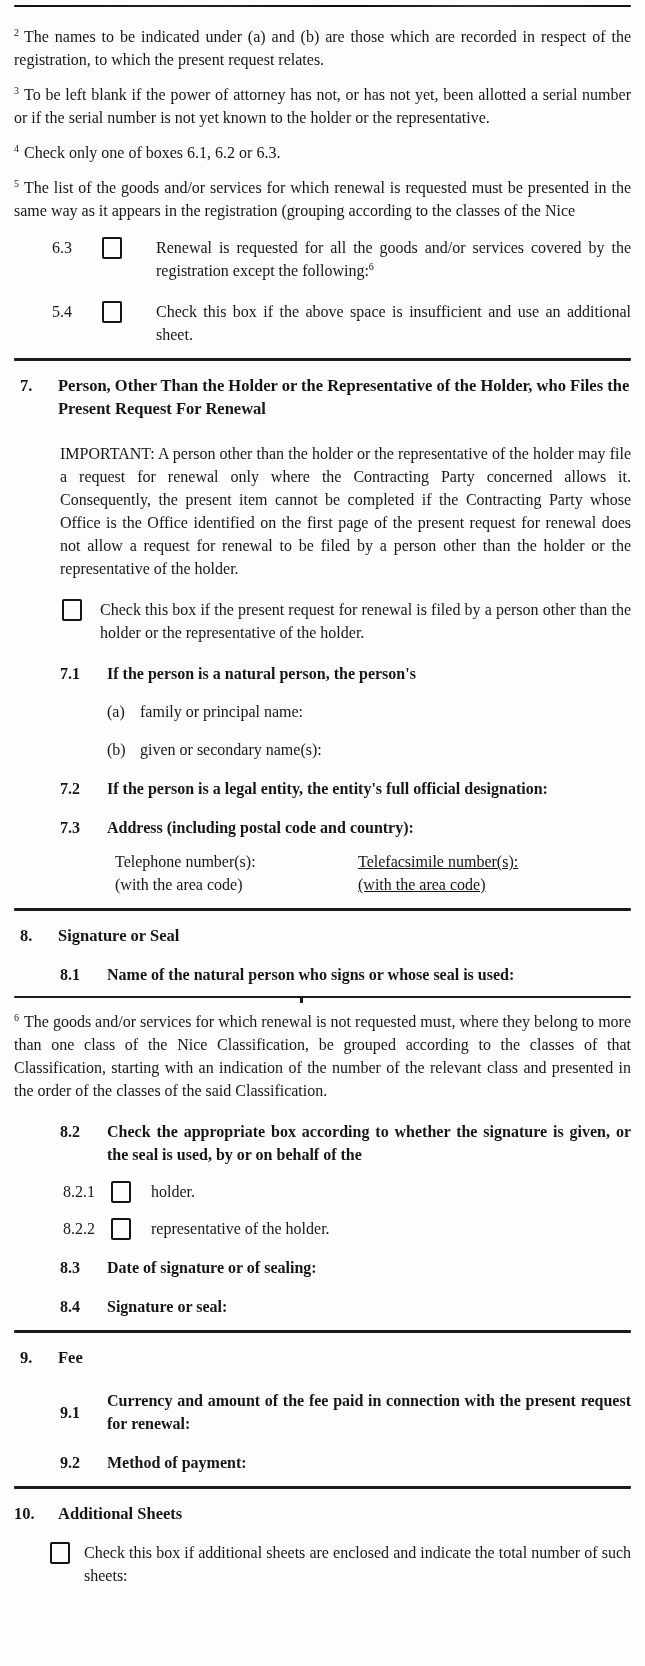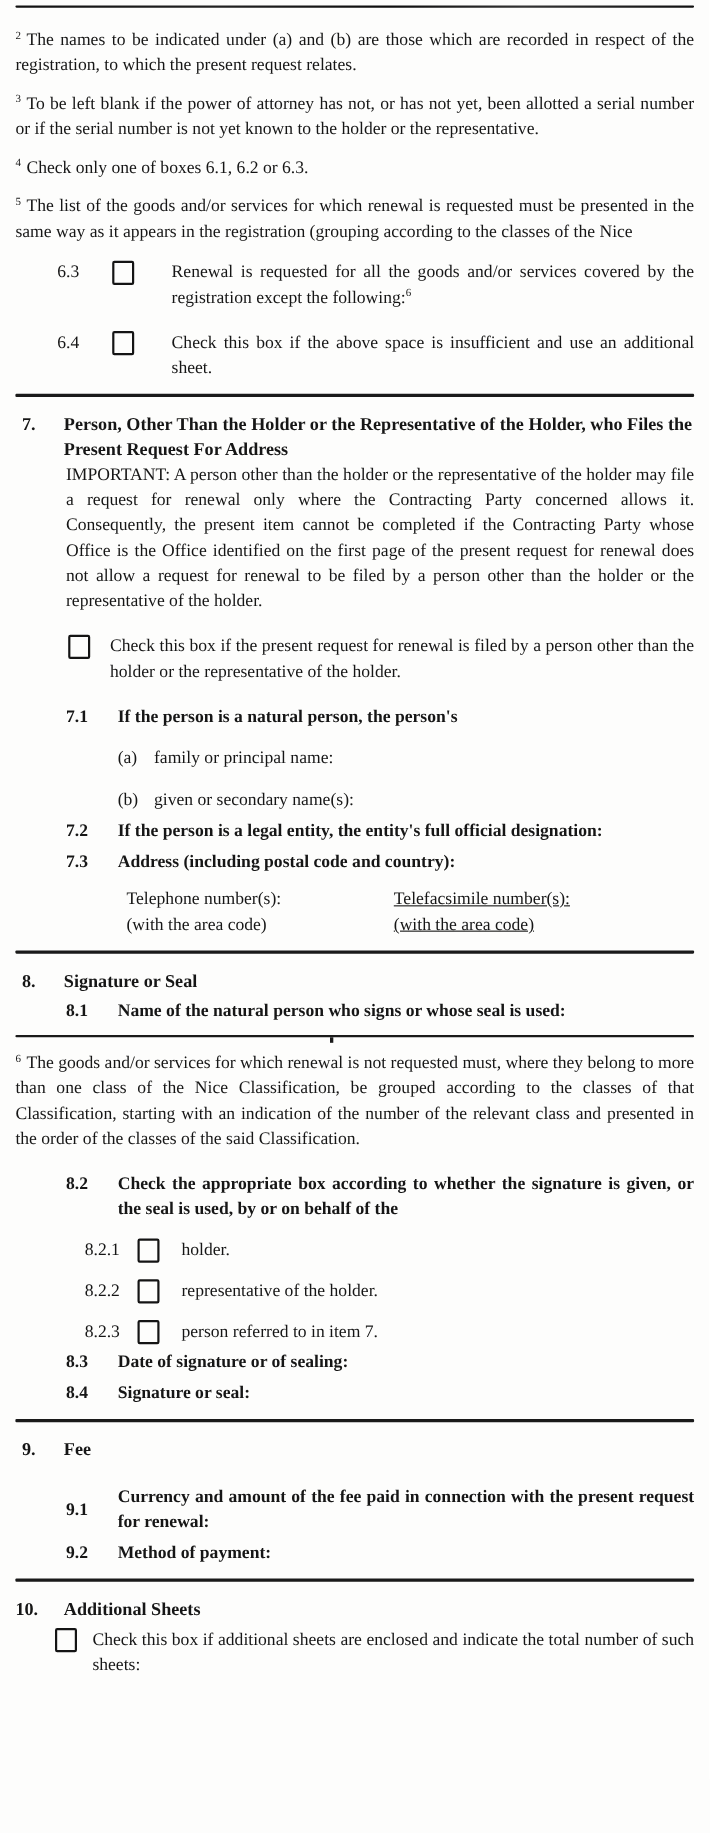--- a/index.html
+++ b/index.html
@@ -33,42 +33,42 @@
   .item-row .inum{width:50px;flex:none;}
   .cb{flex:none;display:inline-block;width:16px;height:18px;border:2px solid #141414;border-radius:2px;background:transparent;margin-top:1px;}
   .item-row .itext{margin-left:34px;flex:1;text-align:justify;}
   
   .sec-head{display:flex;align-items:flex-start;margin-left:6px;margin-top:13px;font-weight:bold;font-size:16.5px;}
   .sec-head .sec-num{width:38px;flex:none;}
   .sec-head.ten{margin-left:0;}
   .sec-head.ten .sec-num{width:44px;}
   .sec-head .sec-title{flex:1;}
   
-  .para{margin-left:46px;text-align:justify;}
+  .para{margin-left:46px;margin-top:22px;text-align:justify;}
   
   .cb-row{display:flex;align-items:flex-start;margin-left:48px;margin-top:18px;}
   .cb-row .cbtext{margin-left:18px;flex:1;text-align:justify;}
   
   .sub-row{display:flex;align-items:flex-start;margin-left:46px;margin-top:15px;font-weight:bold;}
   .sub-row .snum{width:47px;flex:none;}
   .sub-row .stext{flex:1;text-align:justify;}
   
   .alpha-row{display:flex;align-items:flex-start;margin-left:93px;margin-top:15px;}
   .alpha-row .alabel{width:33px;flex:none;}
   
   .telfax{display:flex;margin-left:101px;margin-top:11px;align-items:center;}
   .telfax .col1{width:243px;flex:none;}
   .telfax .col2{flex:1;text-decoration:underline;}
   
-  .cbsub-row{display:flex;align-items:flex-end;margin-left:63px;margin-top:14px;}
+  .cbsub-row{display:flex;align-items:flex-end;margin-left:49px;margin-top:14px;}
   .cbsub-row .cnum{width:48px;flex:none;}
   .cbsub-row .ctext{margin-left:20px;flex:1;}
   .mt8{margin-top:8px;}
   .mt10{margin-top:10px;}
-  .mt16{margin-top:5px;}
+  .mt16{margin-top:16px;}
   .mt18{margin-top:18px;}
   .mt20{margin-top:20px;align-items:center;}
 </style>
 </head>
 <body>
 
 <div class="page">
 
   <div class="hr top"></div>
 
@@ -80,30 +80,30 @@
 
   <p class="fn"><sup class="fnm">5</sup><span>The list of the goods and/or services for which renewal is requested must be presented in the same way as it appears in the registration (grouping according to the classes of the Nice</span></p>
 
   <div class="item-row">
     <span class="inum">6.3</span>
     <span class="cb"></span>
     <span class="itext"><span>Renewal is requested for all the goods and/or services covered by the registration except the following:</span><sup class="refm">6</sup></span>
   </div>
 
   <div class="item-row mt18">
-    <span class="inum">6.4</span>
+    <span class="inum">5.4</span>
     <span class="cb"></span>
     <span class="itext">Check this box if the above space is insufficient and use an additional sheet.</span>
   </div>
 
   <div class="hr sep mt20"></div>
 
   <div class="sec-head">
     <span class="sec-num">7.</span>
-    <span class="sec-title">Person, Other Than the Holder or the Representative of the Holder, who Files the Present Request For Address</span>
+    <span class="sec-title">Person, Other Than the Holder or the Representative of the Holder, who Files the Present Request For Renewal</span>
   </div>
 
   <p class="para">IMPORTANT: A person other than the holder or the representative of the holder may file a request for renewal only where the Contracting Party concerned allows it. Consequently, the present item cannot be completed if the Contracting Party whose Office is the Office identified on the first page of the present request for renewal does not allow a request for renewal to be filed by a person other than the holder or the representative of the holder.</p>
 
   <div class="cb-row">
     <span class="cb"></span>
     <span class="cbtext">Check this box if the present request for renewal is filed by a person other than the holder or the representative of the holder.</span>
   </div>
 
   <div class="sub-row mt18">
@@ -169,25 +169,20 @@
     <span class="cb"></span>
     <span class="ctext">holder.</span>
   </div>
 
   <div class="cbsub-row">
     <span class="cnum">8.2.2</span>
     <span class="cb"></span>
     <span class="ctext">representative of the holder.</span>
   </div>
 
-  <div class="cbsub-row">
-    <span class="cnum">8.2.3</span>
-    <span class="cb"></span>
-    <span class="ctext">person referred to in item 7.</span>
-  </div>
 
   <div class="sub-row mt16">
     <span class="snum">8.3</span>
     <span class="stext">Date of signature or of sealing:</span>
   </div>
 
   <div class="sub-row mt16">
     <span class="snum">8.4</span>
     <span class="stext">Signature or seal:</span>
   </div>

